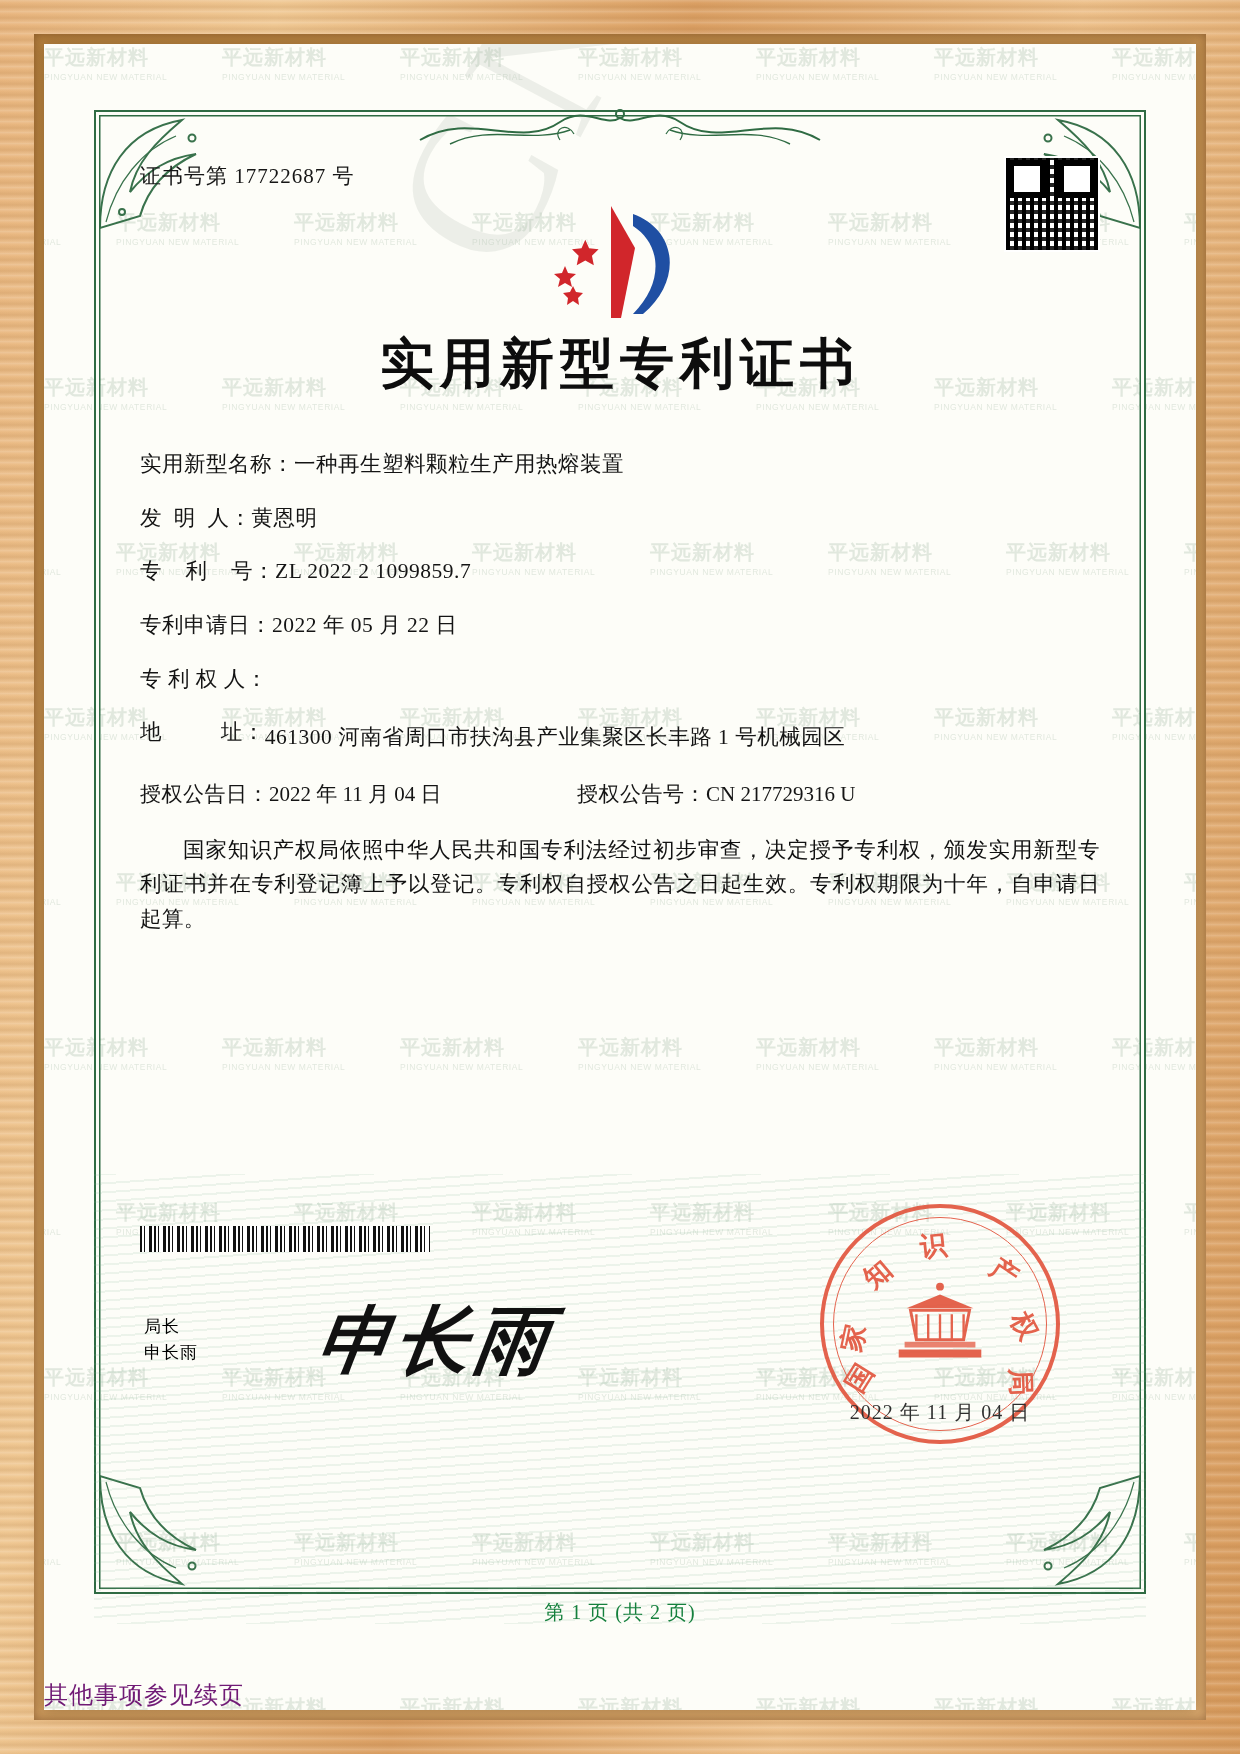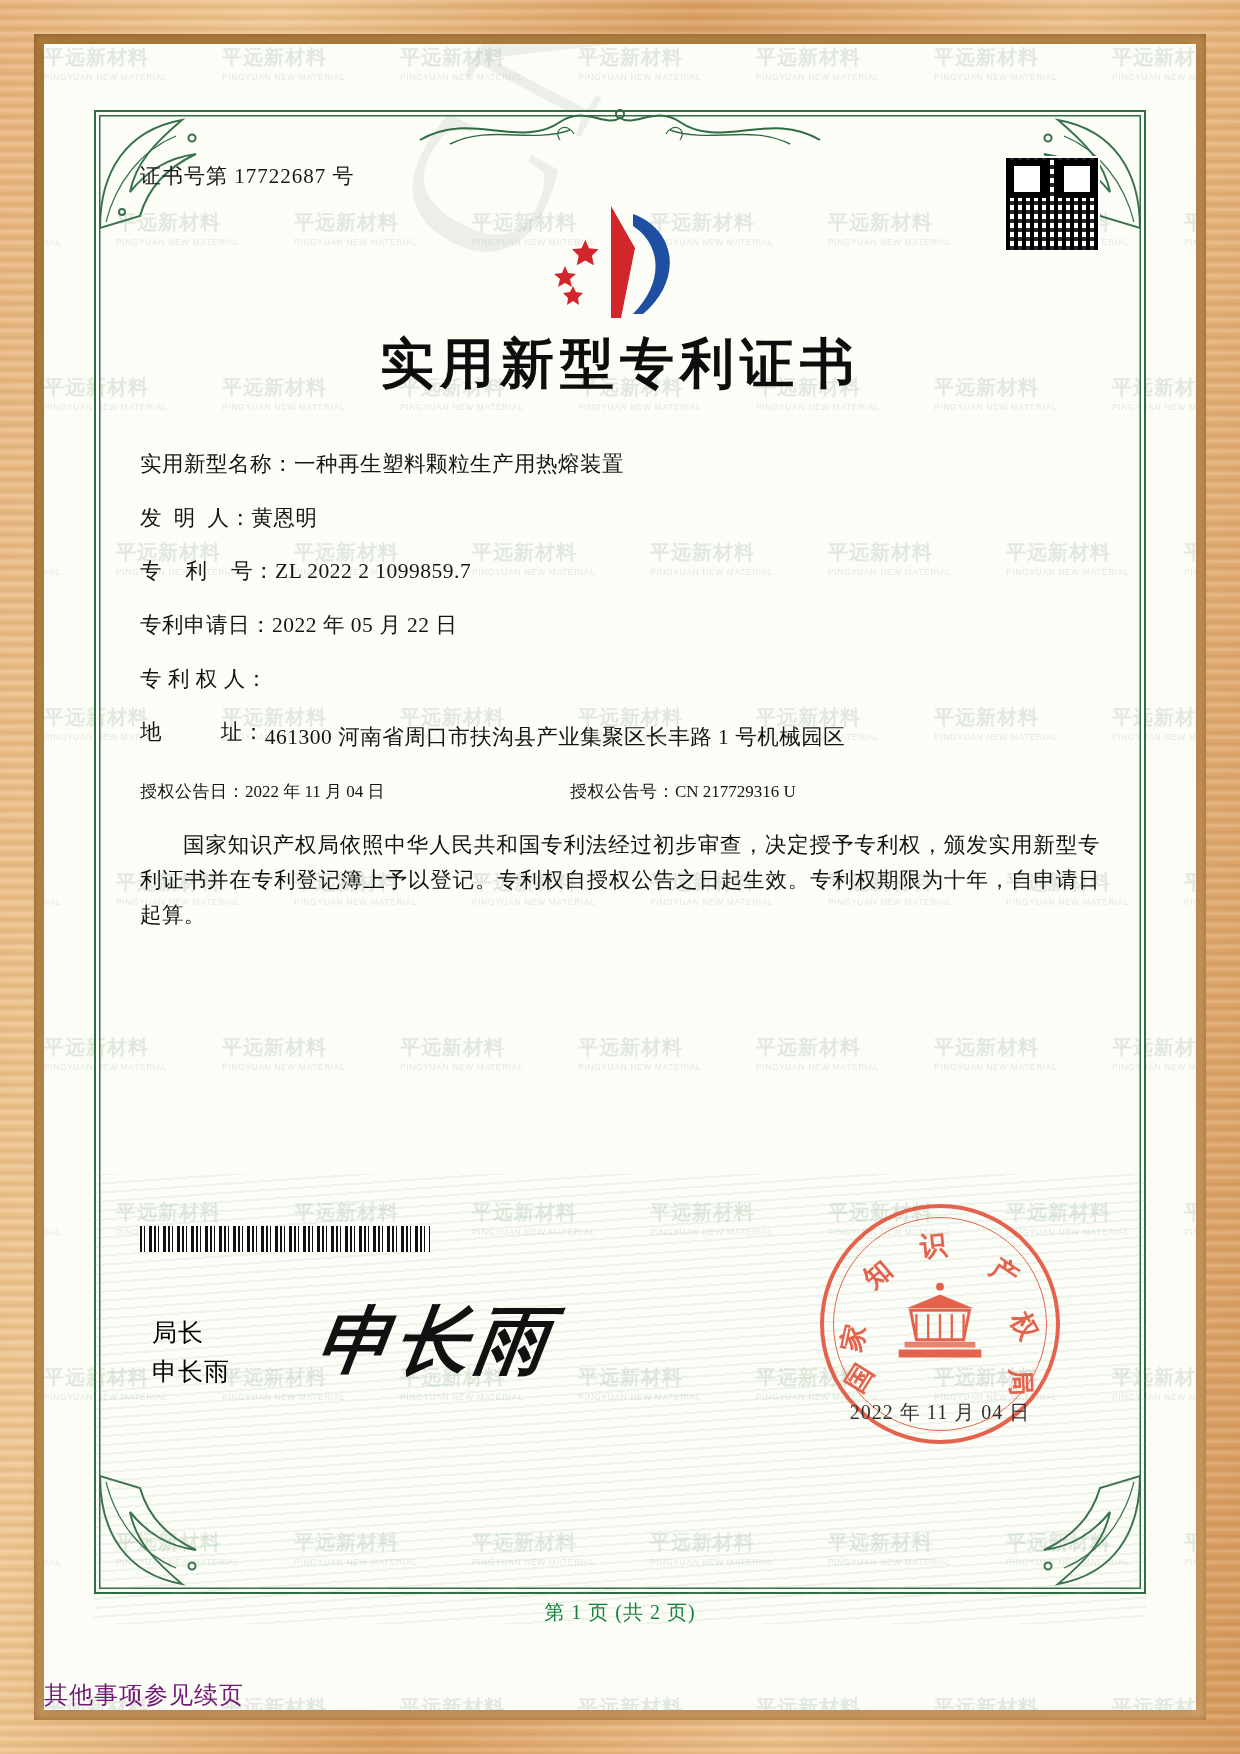--- a/index.html
+++ b/index.html
@@ -186,21 +186,22 @@
   .fvalue {
     flex: 1 1 auto;
     letter-spacing: 0.5px;
   }
   .fvalue.mono { font-family: "Liberation Serif", serif; }
   .frow.addr .fvalue { line-height: 1.5; }
 
   .tworow {
     display: flex;
     margin-bottom: 26px;
-    font-size: 17px;
+    font-size: 21px;
+    gap: 7px;
   }
   .tworow .left { width: 430px; }
   .tworow .right { flex: 1; }
 
   .para {
     font-size: 21.5px;
     line-height: 1.62;
     text-align: justify;
     text-indent: 2em;
     margin: 18px 0 0;
@@ -226,23 +227,23 @@
     position: absolute;
     left: 0;
     top: 52px;
     width: 290px;
     height: 26px;
     background-image: repeating-linear-gradient(90deg,
       #111 0 2px, #fff 2px 4px, #111 4px 5px, #fff 5px 9px, #111 9px 12px, #fff 12px 14px);
   }
   .signature-block {
     position: absolute;
-    left: 12px;
+    left: 4px;
     top: 140px;
-    font-size: 25px;
+    font-size: 17px;
     line-height: 1.55;
     letter-spacing: 1px;
   }
   .sig-script {
     position: absolute;
     left: 178px;
     top: 118px;
     font-size: 74px;
     font-family: "Liberation Serif", serif;
     font-style: italic;

